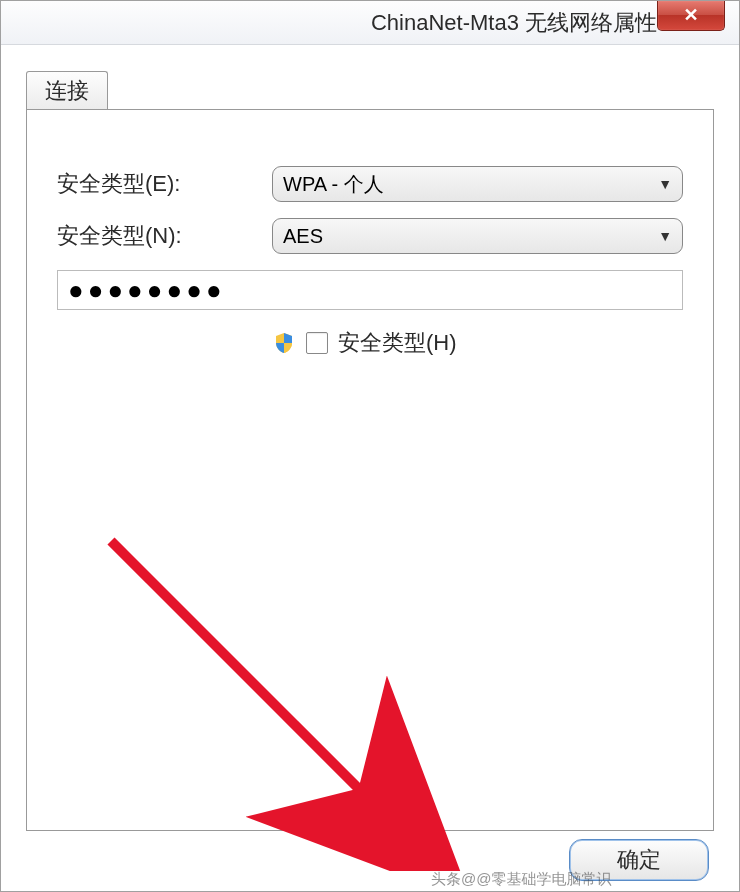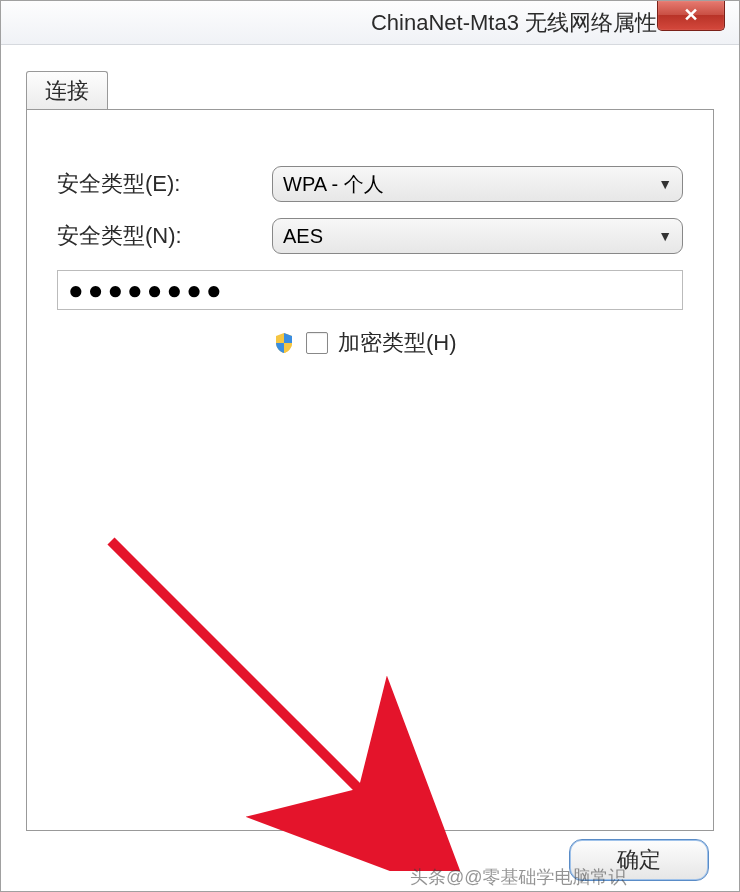--- a/index.html
+++ b/index.html
@@ -179,23 +179,23 @@
     }
     .arrow-svg {
       position:absolute;
       left: 100px; top: 530px;
       width: 360px; height: 340px;
       z-index: 4;
       pointer-events:none;
     }
     .watermark {
       position:absolute;
-      left: 409px;
+      left: 430px;
       bottom: 2px;
-      font-size: 18px;
+      font-size: 15px;
       color: rgba(60,60,60,0.55);
       z-index: 20;
       white-space: nowrap;
     }
   </style>
 </head>
 <body>
 
 <div class="window">
 
@@ -238,21 +238,21 @@
       </div>
 
       <div class="checkbox-row">
         <svg class="shield" viewBox="0 0 24 24">
           <path d="M12 2 L20 5 L20 12 C20 17 16 21 12 22 C8 21 4 17 4 12 L4 5 Z" fill="#f5c542"></path>
           <path d="M12 2 L20 5 L20 12 L12 12 Z" fill="#3a8de0"></path>
           <path d="M12 12 L12 22 C8 21 4 17 4 12 Z" fill="#3a8de0"></path>
           <path d="M12 12 L20 12 C20 17 16 21 12 22 Z" fill="#f5c542"></path>
         </svg>
         <div class="chk"></div>
-        <span class="chk-label">加密类型(H)</span>
+        <span class="chk-label">安全类型(H)</span>
       </div>
 
     </div>
   </div>
 
   <svg class="arrow-svg" viewBox="0 0 360 340">
     <defs>
       <marker id="ah" markerWidth="22" markerHeight="22" refX="12" refY="10" orient="auto">
         <polygon points="0,0 22,10 0,20 6,10" fill="#e4142b"></polygon>
       </marker>

